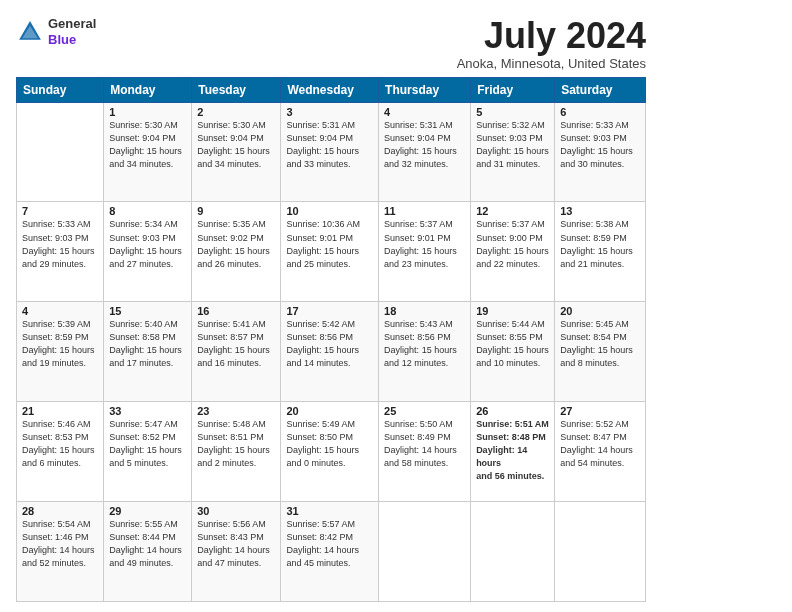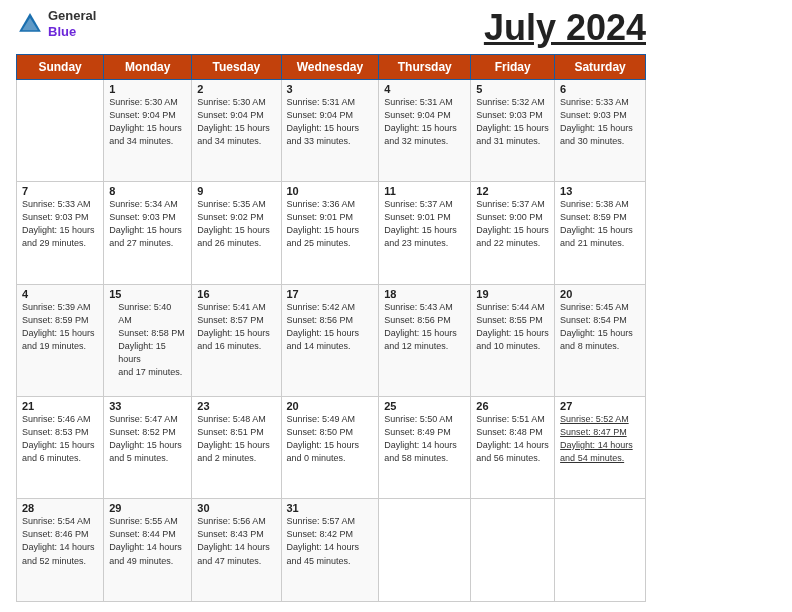--- a/index.html
+++ b/index.html
@@ -8,21 +8,21 @@
       height: 612px;
       font-family: Arial, sans-serif;
       background: #fff;
       overflow: hidden;
     }
     .page {
       width: 662px;
       height: 612px;
       display: flex;
       flex-direction: column;
-      padding: 8px 16px 10px 16px;
+      padding: 16px 16px 10px 16px;
     }
     .header {
       display: flex;
       justify-content: space-between;
       align-items: flex-start;
       margin-bottom: 6px;
     }
     .logo {
       display: flex;
       align-items: center;
@@ -40,38 +40,37 @@
       height: 28px;
     }
     .title-block {
       text-align: right;
     }
     .title-block h1 {
       font-size: 36px;
       font-weight: bold;
       color: #222;
       line-height: 1.1;
-      text-decoration: underline;
     }
     .title-block .subtitle {
       font-size: 13px;
       color: #444;
     }
     .calendar {
       width: 100%;
       border-collapse: collapse;
       flex: 1;
     }
     .calendar thead tr th {
-      background-color: #c2410c;
+      background-color: #0369a1;
       color: #fff;
       font-size: 12px;
       font-weight: bold;
       padding: 5px 6px;
-      text-align: center;
+      text-align: left;
       border: 1px solid #1a5a9f;
     }
     .calendar tbody tr td {
       border: 1px solid #ccc;
       vertical-align: top;
       padding: 3px 5px;
       font-size: 9.5px;
       color: #222;
       width: 113px;
       height: 90px;
@@ -105,20 +104,21 @@
         <polygon points="18,4 32,28 4,28" fill="#1a6faf"></polygon>
         <polygon points="18,10 28,26 8,26" fill="#fff" opacity="0.3"></polygon>
       </svg>
       <div class="logo-text">
         <div class="logo-general">General</div>
         <div class="logo-blue">Blue</div>
       </div>
     </div>
     <div class="title-block">
       <h1>July 2024</h1>
+      <div class="subtitle">Anoka, Minnesota, United States</div>
     </div>
   </div>
 
   <table class="calendar">
     <thead>
       <tr>
       <th>Sunday</th>
           <th>Monday</th>
           <th>Tuesday</th>
           <th>Wednesday</th>
@@ -190,21 +190,21 @@
           </td>
           <td>
             <span class="day-num">9</span>
             <div class="day-info" style="white-space: pre-line;">Sunrise: 5:35 AM
 Sunset: 9:02 PM
 Daylight: 15 hours
 and 26 minutes.</div>
           </td>
           <td>
             <span class="day-num">10</span>
-            <div class="day-info" style="white-space: pre-line;">Sunrise: 3:36 AM
+            <div class="day-info" style="white-space: pre-line;">Sunrise: 10:36 AM
 Sunset: 9:01 PM
 Daylight: 15 hours
 and 25 minutes.</div>
           </td>
           <td>
             <span class="day-num">11</span>
             <div class="day-info" style="white-space: pre-line;">Sunrise: 5:37 AM
 Sunset: 9:01 PM
 Daylight: 15 hours
 and 23 minutes.</div>
@@ -227,21 +227,21 @@
         <tr>
           <td>
             <span class="day-num">4</span>
             <div class="day-info" style="white-space: pre-line;">Sunrise: 5:39 AM
 Sunset: 8:59 PM
 Daylight: 15 hours
 and 19 minutes.</div>
           </td>
           <td>
             <span class="day-num">15</span>
-            <div class="day-info" style="white-space: pre-line; margin-left: 9px;">Sunrise: 5:40 AM
+            <div class="day-info" style="white-space: pre-line;">Sunrise: 5:40 AM
 Sunset: 8:58 PM
 Daylight: 15 hours
 and 17 minutes.</div>
           </td>
           <td>
             <span class="day-num">16</span>
             <div class="day-info" style="white-space: pre-line;">Sunrise: 5:41 AM
 Sunset: 8:57 PM
 Daylight: 15 hours
 and 16 minutes.</div>
@@ -306,38 +306,38 @@
           </td>
           <td>
             <span class="day-num">25</span>
             <div class="day-info" style="white-space: pre-line;">Sunrise: 5:50 AM
 Sunset: 8:49 PM
 Daylight: 14 hours
 and 58 minutes.</div>
           </td>
           <td>
             <span class="day-num">26</span>
-            <div class="day-info" style="white-space: pre-line;">Sunrise: 5:51 AM
+            <div class="day-info" style="white-space: pre-line; font-weight: bold;">Sunrise: 5:51 AM
 Sunset: 8:48 PM
 Daylight: 14 hours
 and 56 minutes.</div>
           </td>
           <td>
             <span class="day-num">27</span>
-            <div class="day-info" style="white-space: pre-line; text-decoration: underline;">Sunrise: 5:52 AM
+            <div class="day-info" style="white-space: pre-line;">Sunrise: 5:52 AM
 Sunset: 8:47 PM
 Daylight: 14 hours
 and 54 minutes.</div>
           </td>
         </tr>
         <tr>
           <td>
             <span class="day-num">28</span>
             <div class="day-info" style="white-space: pre-line;">Sunrise: 5:54 AM
-Sunset: 8:46 PM
+Sunset: 1:46 PM
 Daylight: 14 hours
 and 52 minutes.</div>
           </td>
           <td>
             <span class="day-num">29</span>
             <div class="day-info" style="white-space: pre-line;">Sunrise: 5:55 AM
 Sunset: 8:44 PM
 Daylight: 14 hours
 and 49 minutes.</div>
           </td>

